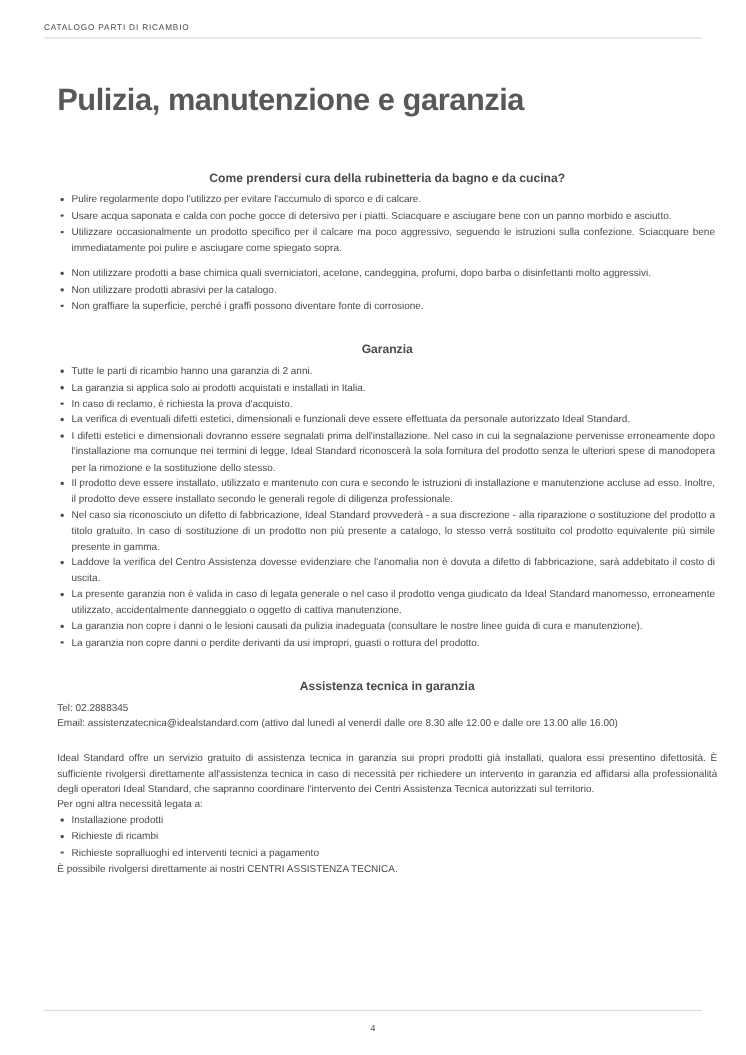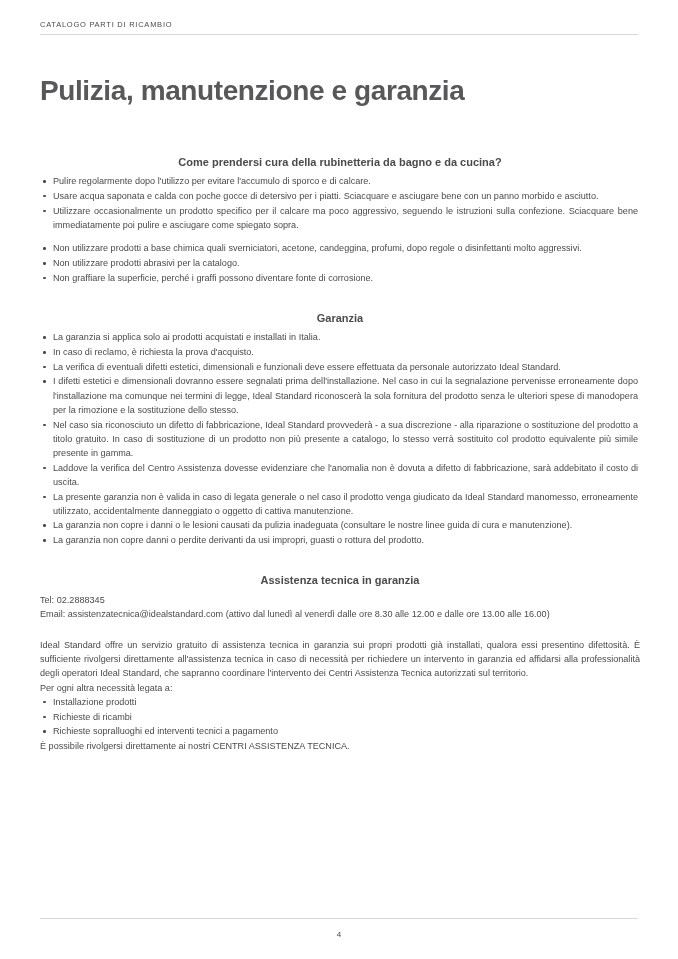--- a/index.html
+++ b/index.html
@@ -51,21 +51,21 @@
     top: 930px;
     left: 0;
     width: 678px;
     text-align: center;
     font-size: 8px;
     color: #4a4a49;
   }
   .content {
     position: absolute;
     top: 76px;
-    left: 40px;
+    left: 52px;
     width: 600px;
   }
   h1.doc-title {
     font-size: 28px;
     font-weight: 700;
     letter-spacing: -0.4px;
     color: #58585a;
     margin: 0 0 48px 0;
     line-height: 1.1;
   }
@@ -144,32 +144,34 @@
 
     <ul class="bullets">
       <li>Pulire regolarmente dopo l'utilizzo per evitare l'accumulo di sporco e di calcare.</li>
       <li>Usare acqua saponata e calda con poche gocce di detersivo per i piatti. Sciacquare e asciugare bene con un panno morbido e asciutto.</li>
       <li>Utilizzare occasionalmente un prodotto specifico per il calcare ma poco aggressivo, seguendo le istruzioni sulla confezione. Sciacquare bene immediatamente poi pulire e asciugare come spiegato sopra.</li>
     </ul>
 
     <div class="gap-sm"></div>
 
     <ul class="bullets">
-      <li>Non utilizzare prodotti a base chimica quali sverniciatori, acetone, candeggina, profumi, dopo regole o disinfettanti molto aggressivi.</li>
+      <li>Non utilizzare prodotti a base chimica quali sverniciatori, acetone, candeggina, profumi, dopo barba o disinfettanti molto aggressivi.</li>
       <li>Non utilizzare prodotti abrasivi per la catalogo.</li>
       <li>Non graffiare la superficie, perché i graffi possono diventare fonte di corrosione.</li>
     </ul>
 
     <h2 class="section-heading spaced">Garanzia</h2>
 
     <ul class="bullets">
+      <li>Tutte le parti di ricambio hanno una garanzia di 2 anni.</li>
       <li>La garanzia si applica solo ai prodotti acquistati e installati in Italia.</li>
       <li>In caso di reclamo, è richiesta la prova d'acquisto.</li>
       <li>La verifica di eventuali difetti estetici, dimensionali e funzionali deve essere effettuata da personale autorizzato Ideal Standard.</li>
       <li>I difetti estetici e dimensionali dovranno essere segnalati prima dell'installazione. Nel caso in cui la segnalazione pervenisse erroneamente dopo l'installazione ma comunque nei termini di legge, Ideal Standard riconoscerà la sola fornitura del prodotto senza le ulteriori spese di manodopera per la rimozione e la sostituzione dello stesso.</li>
+      <li>Il prodotto deve essere installato, utilizzato e mantenuto con cura e secondo le istruzioni di installazione e manutenzione accluse ad esso. Inoltre, il prodotto deve essere installato secondo le generali regole di diligenza professionale.</li>
       <li>Nel caso sia riconosciuto un difetto di fabbricazione, Ideal Standard provvederà - a sua discrezione - alla riparazione o sostituzione del prodotto a titolo gratuito. In caso di sostituzione di un prodotto non più presente a catalogo, lo stesso verrà sostituito col prodotto equivalente più simile presente in gamma.</li>
       <li>Laddove la verifica del Centro Assistenza dovesse evidenziare che l'anomalia non è dovuta a difetto di fabbricazione, sarà addebitato il costo di uscita.</li>
       <li>La presente garanzia non è valida in caso di legata generale o nel caso il prodotto venga giudicato da Ideal Standard manomesso, erroneamente utilizzato, accidentalmente danneggiato o oggetto di cattiva manutenzione.</li>
       <li>La garanzia non copre i danni o le lesioni causati da pulizia inadeguata (consultare le nostre linee guida di cura e manutenzione).</li>
       <li>La garanzia non copre danni o perdite derivanti da usi impropri, guasti o rottura del prodotto.</li>
     </ul>
 
     <h2 class="section-heading spaced">Assistenza tecnica in garanzia</h2>
 
     <div class="contact-block">

